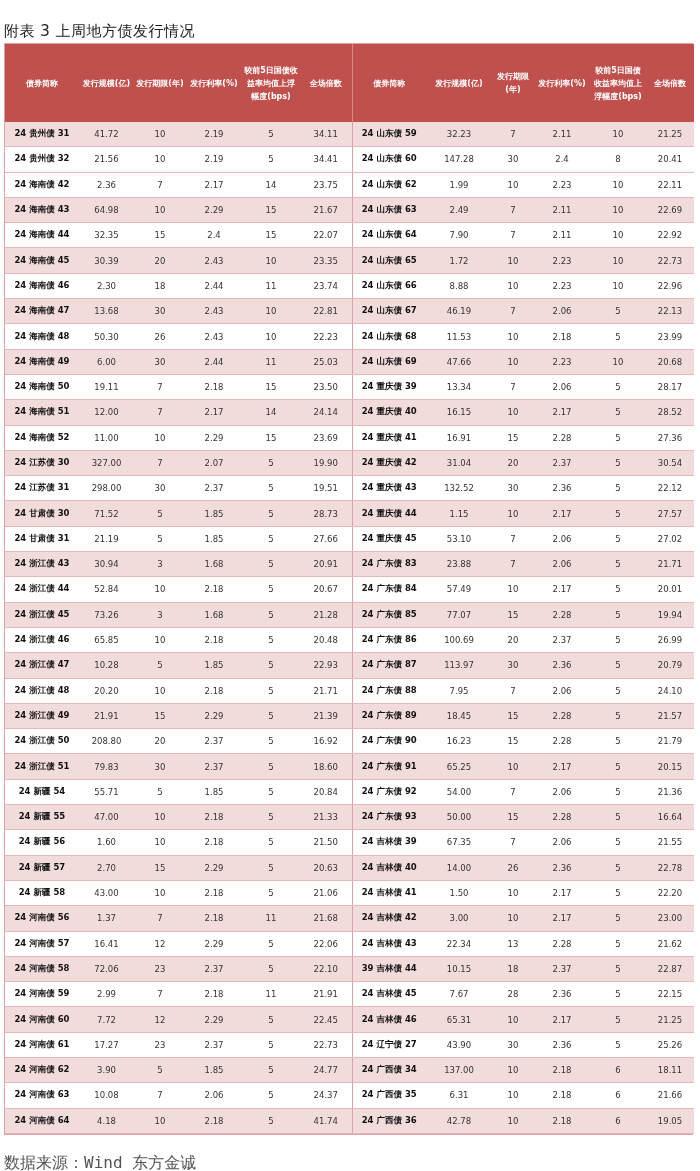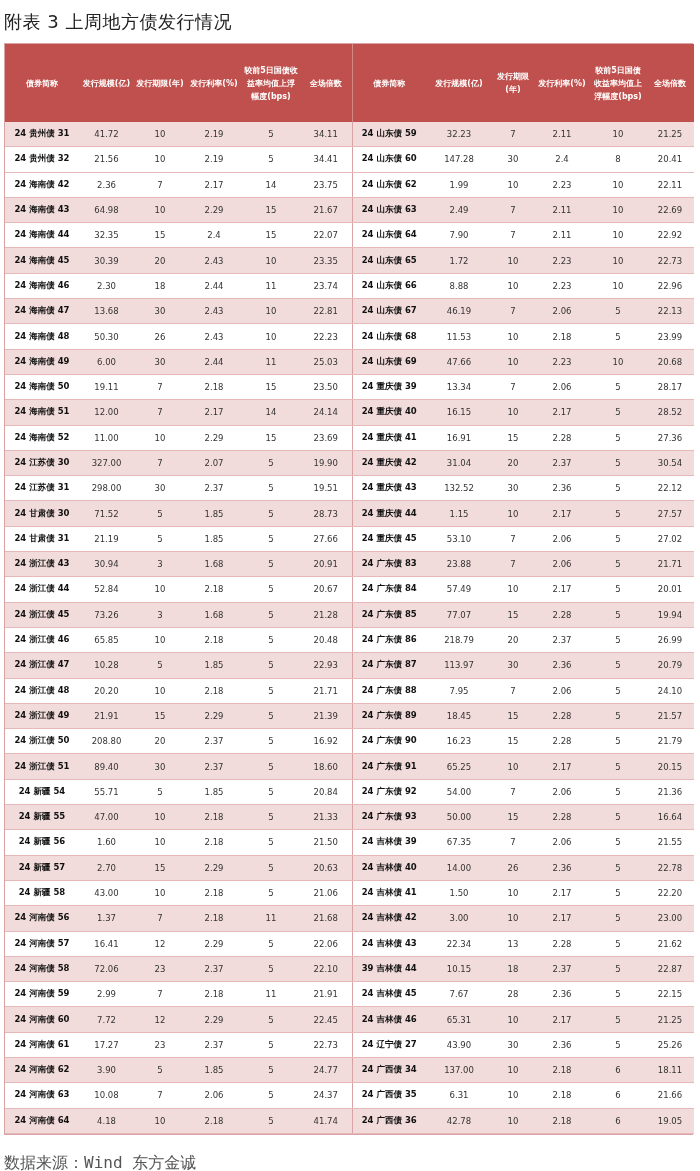--- a/index.html
+++ b/index.html
@@ -1,18 +1,18 @@
 <!DOCTYPE html>
 <html><head>
 <meta charset="utf-8">
 <style>
   html, body { margin: 0; padding: 0; background: #ffffff; }
   body { width: 700px; height: 1171px; position: relative; overflow: hidden;
          font-family: "DejaVu Sans", "Liberation Sans", sans-serif; color: #222; }
-  .title { position: absolute; left: 4px; top: 10px; font-size: 18px; color: #222; letter-spacing: 0.5px; }
+  .title { position: absolute; left: 4px; top: 22px; font-size: 15px; color: #222; letter-spacing: 0.5px; }
   .table-wrap { position: absolute; left: 4px; top: 43px; width: 689px;
                 border: 1px solid #d9a3a5; box-sizing: border-box; }
   table { border-collapse: collapse; width: 100%; table-layout: fixed; }
   th { background: #c0504d; color: #fff; font-size: 8px; font-weight: bold; line-height: 13px;
        height: 78px; padding: 0 2px; text-align: center; vertical-align: middle; }
   td { height: 24.3px; font-size: 8.5px; text-align: center; vertical-align: middle; padding: 0;
        border-bottom: 1px solid #e6b8b7; color: #333; }
   td.name { font-weight: bold; color: #111; text-align: center; }
   td.split { border-left: 1px solid #d9a3a5; margin-left: 16px; }
   th.split { border-left: 1px solid #d58a88; }
@@ -340,21 +340,21 @@
           <td class="">19.94</td>
         </tr>
         <tr class="even">
           <td class="name">24 浙江债 46</td>
           <td class="">65.85</td>
           <td class="">10</td>
           <td class="">2.18</td>
           <td class="">5</td>
           <td class="">20.48</td>
           <td class="name split">24 广东债 86</td>
-          <td class="">218.79</td>
+          <td class="">100.69</td>
           <td class="">20</td>
           <td class="">2.37</td>
           <td class="">5</td>
           <td class="">26.99</td>
         </tr>
         <tr class="odd">
           <td class="name">24 浙江债 47</td>
           <td class="">10.28</td>
           <td class="">5</td>
           <td class="">1.85</td>
@@ -404,21 +404,21 @@
           <td class="">16.92</td>
           <td class="name split">24 广东债 90</td>
           <td class="">16.23</td>
           <td class="">15</td>
           <td class="">2.28</td>
           <td class="">5</td>
           <td class="">21.79</td>
         </tr>
         <tr class="odd">
           <td class="name">24 浙江债 51</td>
-          <td class="">89.40</td>
+          <td class="">79.83</td>
           <td class="">30</td>
           <td class="">2.37</td>
           <td class="">5</td>
           <td class="">18.60</td>
           <td class="name split">24 广东债 91</td>
           <td class="">65.25</td>
           <td class="">10</td>
           <td class="">2.17</td>
           <td class="">5</td>
           <td class="">20.15</td>

